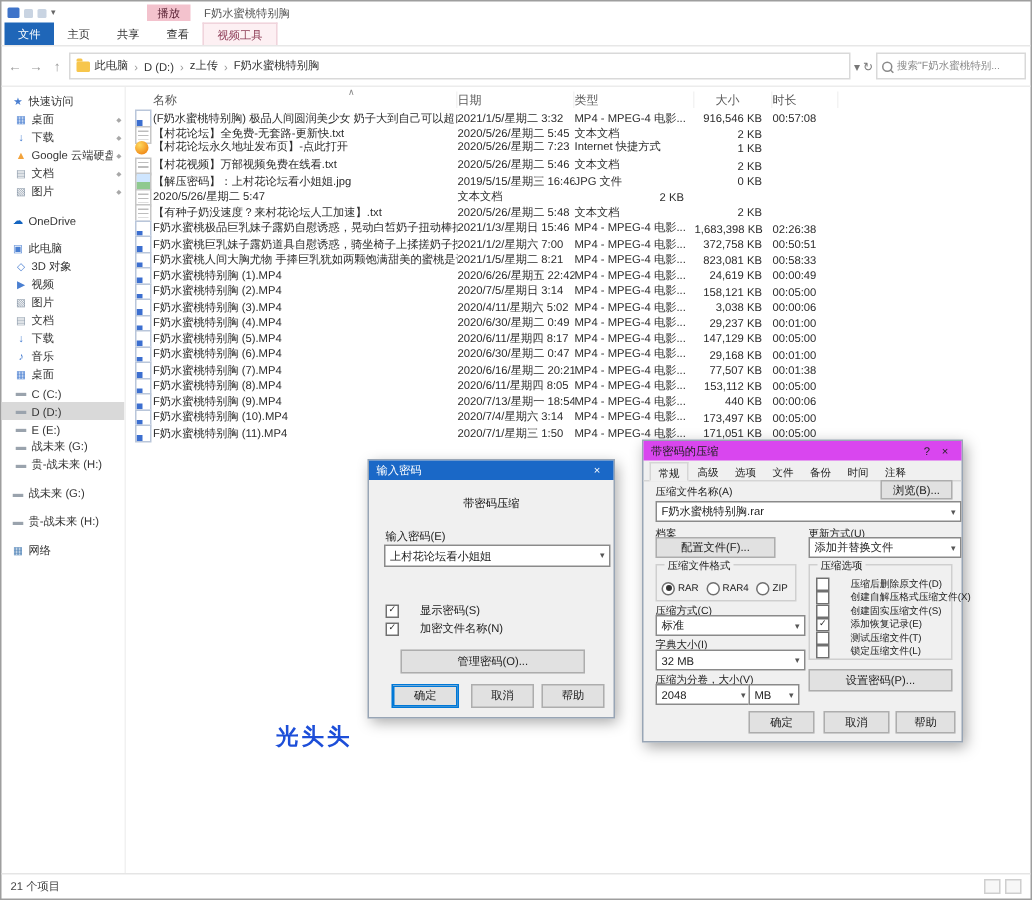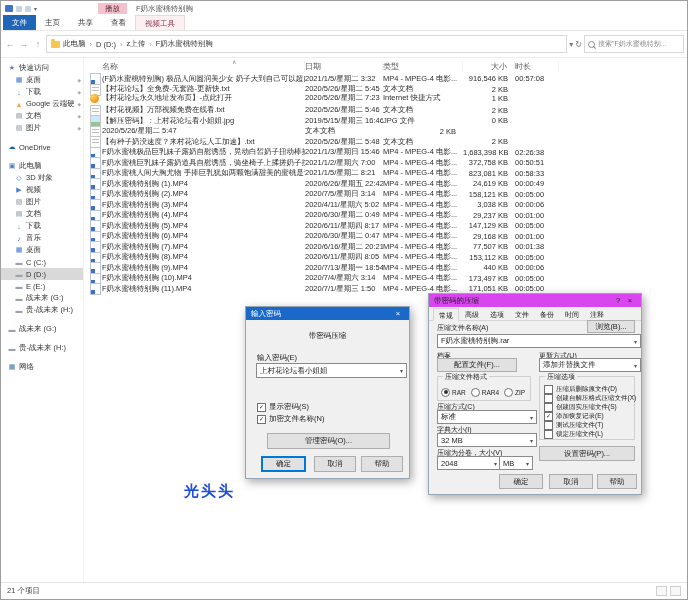--- a/index.html
+++ b/index.html
@@ -32,32 +32,32 @@
   .crumb-sep{color:#999;padding:0 1px}
   .addr-tail{display:flex;align-items:center;gap:4px;color:#777}
   .search-box{width:92px;height:16px;border:1px solid #d9d9d9;display:flex;align-items:center;gap:3px;padding:0 3px;font-size:7px;color:#8a8a8a;overflow:hidden;white-space:nowrap}
   .mag{width:5px;height:5px;border:1px solid #8a8a8a;border-radius:50%;position:relative;flex:0 0 auto}
   .mag::after{content:"";position:absolute;width:3px;height:1px;background:#8a8a8a;transform:rotate(45deg);left:4px;top:5px}
 
   
   .main{flex:1;display:flex;min-height:0;position:relative}
   .sidebar{width:82px;flex:0 0 82px;padding-top:4px;font-size:7.5px;color:#333;overflow:hidden;border-right:1px solid #f1f1f1}
   .sb-item{height:12px;display:flex;align-items:center;gap:3px;padding-left:7px;white-space:nowrap;overflow:hidden}
-  .sb-item.ind1{padding-left:14px}
+  .sb-item.ind1{padding-left:9px}
   .sb-item.gap{margin-top:7px}
   .sb-item.sel{background:#d9d9d9}
   .sb-ic{width:8px;flex:0 0 8px;font-size:7px;text-align:center}
   .sb-lb{overflow:hidden;text-overflow:clip}
   .pin{margin-left:auto;padding-right:2px;color:#a8a8a8;font-size:4.5px}
 
   .filearea{flex:1;position:relative;padding-top:2px;overflow:hidden}
   .grid{display:grid;grid-template-columns:12px 203px 78px 80px 52px 44px;align-items:center;padding-left:6px}
   .fheader{height:12px;color:#5a5a5a}
   .fheader span{padding-right:12px;border-right:1px solid #f3f3f3;overflow:hidden;white-space:nowrap}
-  .fheader .h-size{text-align:right;padding-right:7px}
+  .fheader .h-size{text-align:center;padding-right:7px}
   .sortcaret{position:absolute;left:148px;top:0;color:#8a8a8a;font-size:6px}
   .frow{height:10.5px;white-space:nowrap;font-size:7.5px;color:#2c2c2c}
   .frow span{overflow:hidden}
   .c-size{text-align:right;padding-right:7px}
   .fi{width:9px;height:10px;position:relative;display:inline-block;margin-top:1px}
   .fi-video{border:1px solid #b9c6da;background:#fff}
   .fi-video::after{content:"";position:absolute;left:0;bottom:0;width:4px;height:4px;background:#3c6fd0}
   .fi-text{border:1px solid #c6c6c6;background:#fff}
   .fi-text::after{content:"";position:absolute;inset:2px 1px;background:repeating-linear-gradient(180deg,#bdbdbd 0 1px,transparent 1px 3px)}
   .fi-link{width:9px;height:9px;border-radius:50%;background:radial-gradient(circle at 35% 30%,#ffd95e,#f08c1a 75%)}
@@ -74,21 +74,21 @@
   .dlg{position:absolute;background:#f0f0f0;border:1px solid #98a5b5;box-shadow:2px 3px 9px rgba(0,0,0,.35);font-size:7.5px}
   .dtb{height:13px;display:flex;align-items:center;padding:0 5px;font-size:7.5px}
   .dtb .sp{flex:1}
   .dtb .tbtn{width:12px;text-align:center}
   .combo{position:absolute;background:#fff;border:1px solid #8a8a8a;height:12px;display:flex;align-items:center;padding:0 3px;gap:2px}
   .combo .v{flex:1;overflow:hidden;white-space:nowrap}
   .combo .ar{color:#555;font-size:6px;flex:0 0 auto}
   .btn{position:absolute;background:#e1e1e1;border:1px solid #adadad;display:flex;align-items:center;justify-content:center;font-size:7.5px}
   .btn.default{border-color:#0078d7;box-shadow:inset 0 0 0 1px #0078d7}
   .lbl{position:absolute;white-space:nowrap}
-  .chk{display:flex;align-items:center;gap:3px;white-space:nowrap}
+  .chk{display:flex;align-items:center;gap:14px;white-space:nowrap}
   .box{width:7px;height:7px;flex:0 0 7px;border:1px solid #707070;background:#fff;font-size:6px;line-height:6px;text-align:center;color:#222}
   .radio{width:7px;height:7px;flex:0 0 7px;border:1px solid #707070;border-radius:50%;background:#fff;position:relative}
   .radio.on::after{content:"";position:absolute;inset:1.5px;background:#333;border-radius:50%}
 
   
   .dlg1{left:245px;top:306px;width:163px;height:171px}
   .dlg1 .dtb{background:#1a68c7;color:#fff}
   .dlg1-header{position:absolute;top:24px;left:0;right:0;text-align:center;color:#111}
   .dlg1 .chk{position:absolute;left:11px}
 

